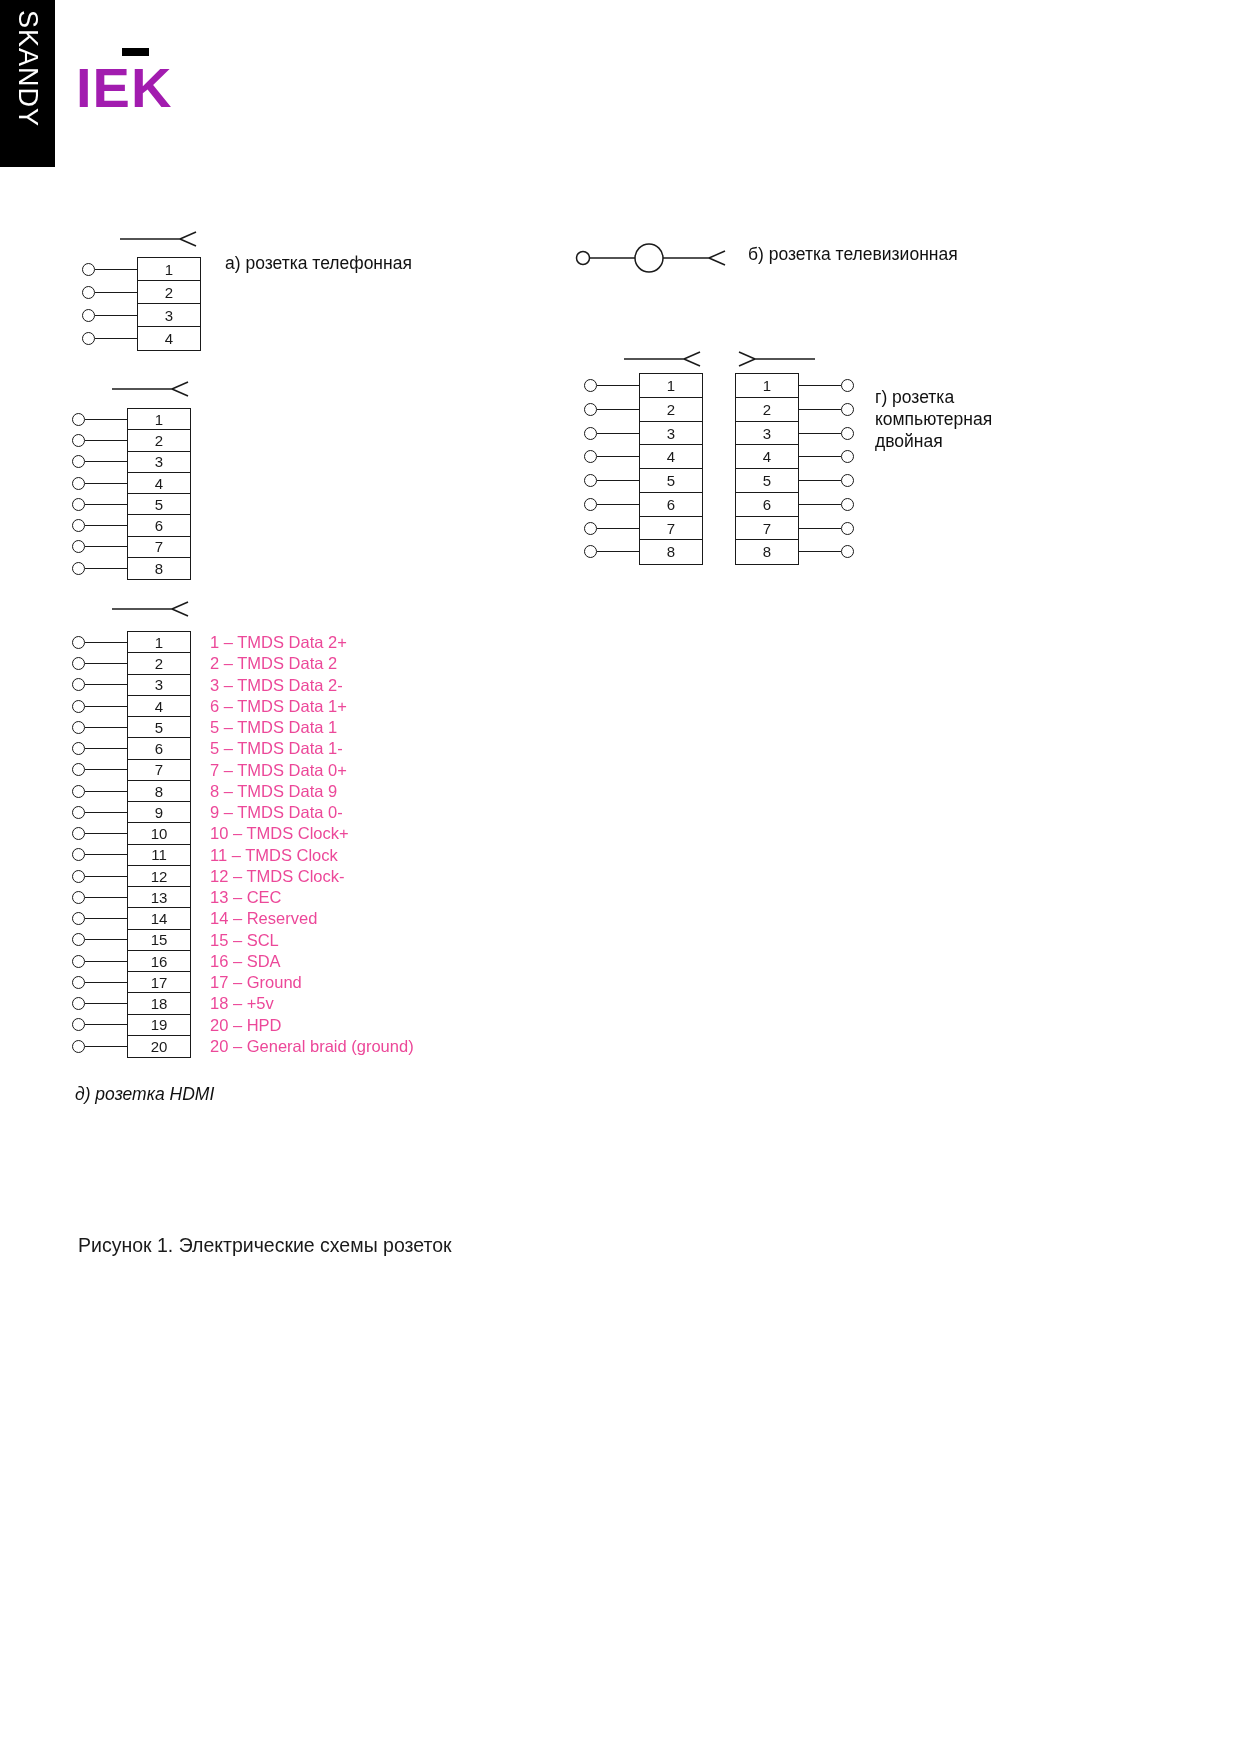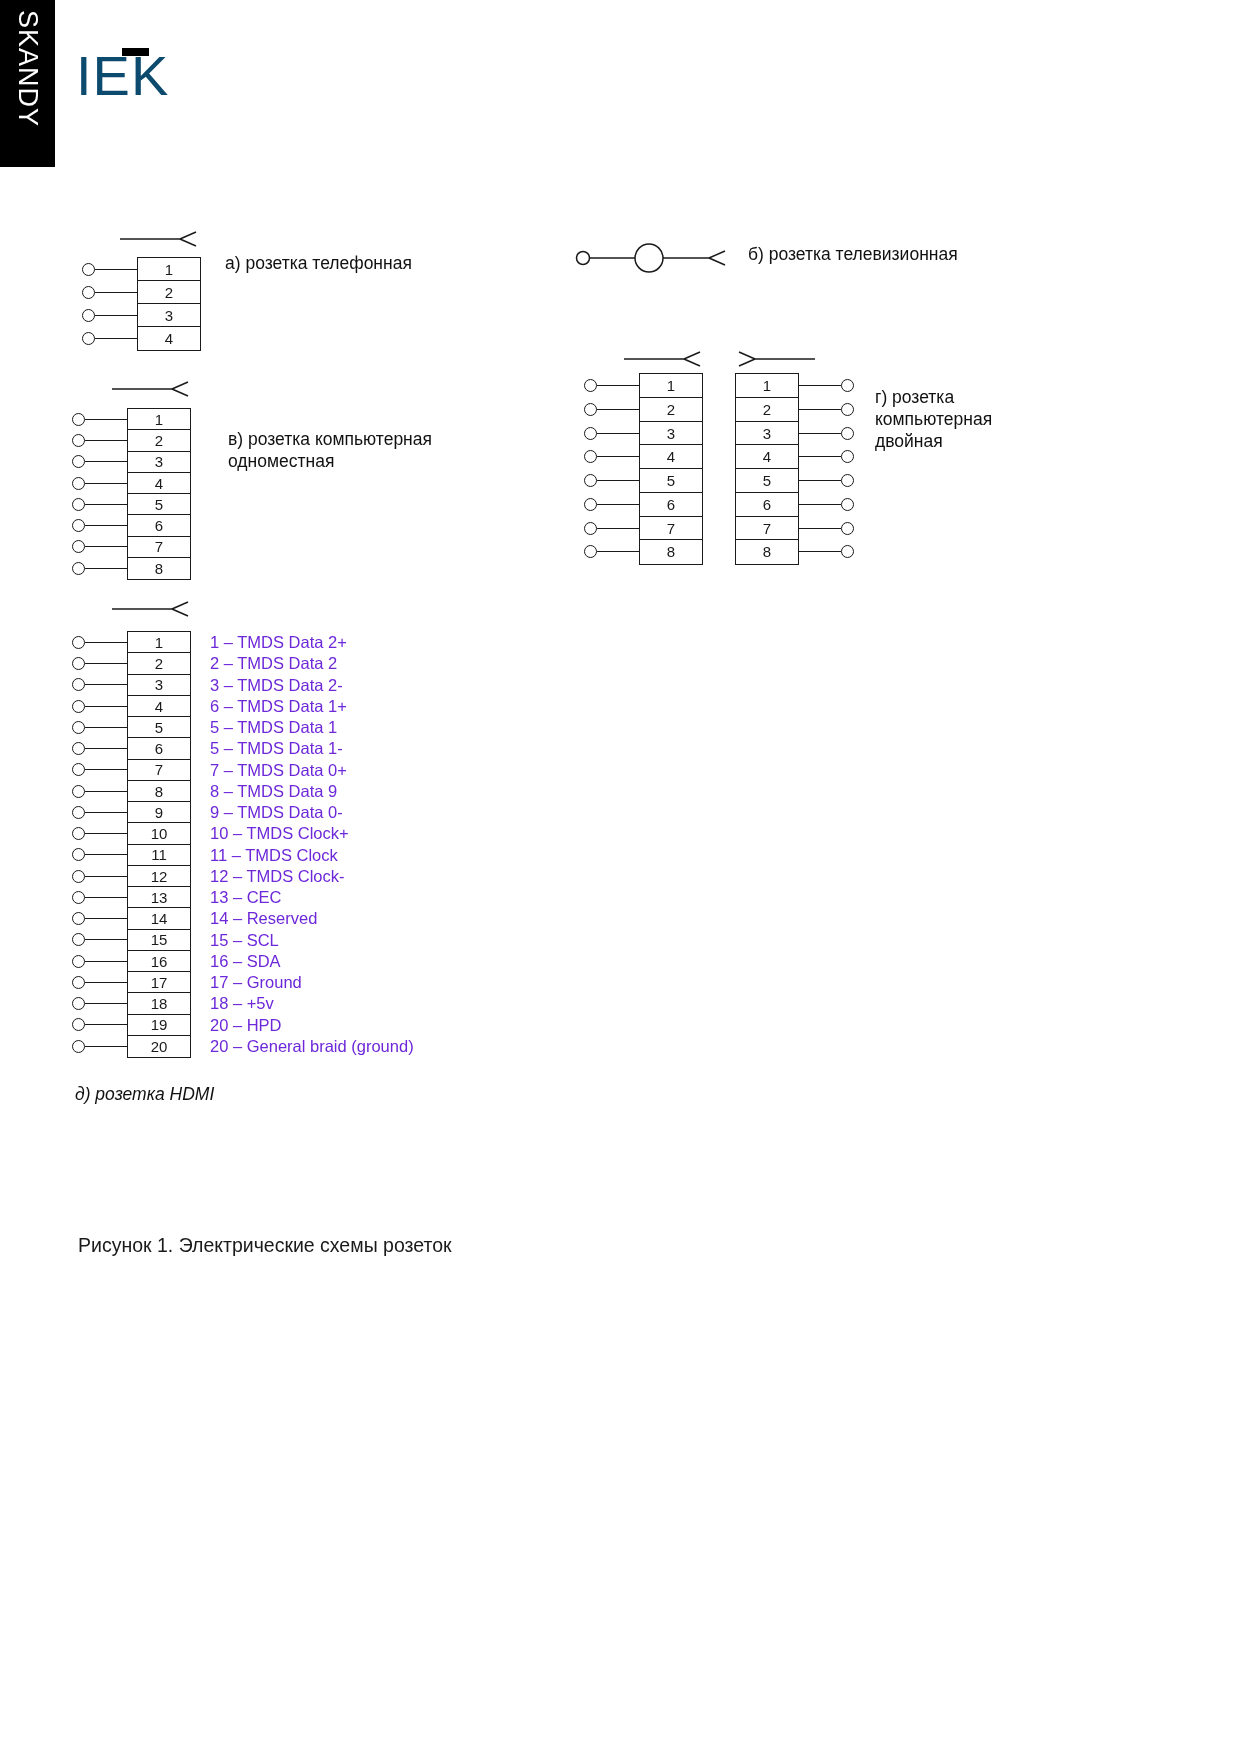--- a/index.html
+++ b/index.html
@@ -11,39 +11,39 @@
   .page { position:absolute; inset:0; background:#fff; overflow:hidden; }
   .abs { position:absolute; }
 
   
   .brand-bar { left:0; top:0; width:55px; height:167px; background:#000;
                display:flex; justify-content:center; }
   .brand-text { writing-mode:vertical-rl; color:#fff; font-size:27px;
                 letter-spacing:1px; padding-top:10px; }
 
   
-  .logo { left:76px; top:48px; font-size:56px; font-weight:normal;
-          letter-spacing:1px; color:#0c4a6e; line-height:1; }
+  .logo { left:76px; top:60px; font-size:56px; font-weight:bold;
+          letter-spacing:1px; color:#a21caf; line-height:1; }
   .logo-dash { left:122px; top:48px; width:27px; height:8px; background:#000; }
 
   
   .connector { position:absolute; }
   .pin-row { display:flex; align-items:center; height:var(--rowh,24.5px); }
   .pin-row + .pin-row { margin-top:-1.5px; }
   .terminal { width:13px; height:13px; flex:0 0 13px; border:1.5px solid #1a1a1a;
               border-radius:50%; background:#fff; }
   .lead { width:42px; flex:0 0 42px; height:0; border-top:1.5px solid #1a1a1a; }
   .pin-box { width:64px; flex:0 0 64px; align-self:stretch;
              border:1.5px solid #1a1a1a; display:flex; align-items:center;
              justify-content:center; font-size:15px; background:#fff; }
 
   .diagram-label { font-size:17.5px; line-height:22px; white-space:pre-line; color:#111; }
 
   .desc-list { left:210px; top:632px; }
-  .desc-item { height:21.25px; line-height:21.25px; font-size:16.5px; color:#6d28d9; }
+  .desc-item { height:21.25px; line-height:21.25px; font-size:16.5px; color:#ec4899; }
 
   .hdmi-label { font-size:17.5px;font-style:italic; }
   .caption { font-size:19.5px; color:#1a1a1a; }
 
   svg { display:block; }
 </style>
 </head>
 <body>
 
 <div class="page">
@@ -134,22 +134,20 @@
         <span class="terminal"></span>
         <span class="lead"></span>
         <span class="pin-box">7</span>
       </div>
       <div class="pin-row">
         <span class="terminal"></span>
         <span class="lead"></span>
         <span class="pin-box">8</span>
       </div>
     </div>
-  <div class="abs diagram-label" style="left:228px;top:428px">в) розетка компьютерная
-одноместная</div>
 
   <svg class="abs" style="left:624px;top:350px" width="80" height="18">
     <line x1="0" y1="9" x2="60" y2="9" stroke="#1a1a1a" stroke-width="1.5"></line>
     <line x1="60" y1="9" x2="76" y2="2" stroke="#1a1a1a" stroke-width="1.5"></line>
     <line x1="60" y1="9" x2="76" y2="16" stroke="#1a1a1a" stroke-width="1.5"></line>
   </svg>
   <svg class="abs" style="left:735px;top:350px" width="80" height="18">
     <line x1="20" y1="9" x2="80" y2="9" stroke="#1a1a1a" stroke-width="1.5"></line>
     <line x1="20" y1="9" x2="4" y2="2" stroke="#1a1a1a" stroke-width="1.5"></line>
     <line x1="20" y1="9" x2="4" y2="16" stroke="#1a1a1a" stroke-width="1.5"></line>

